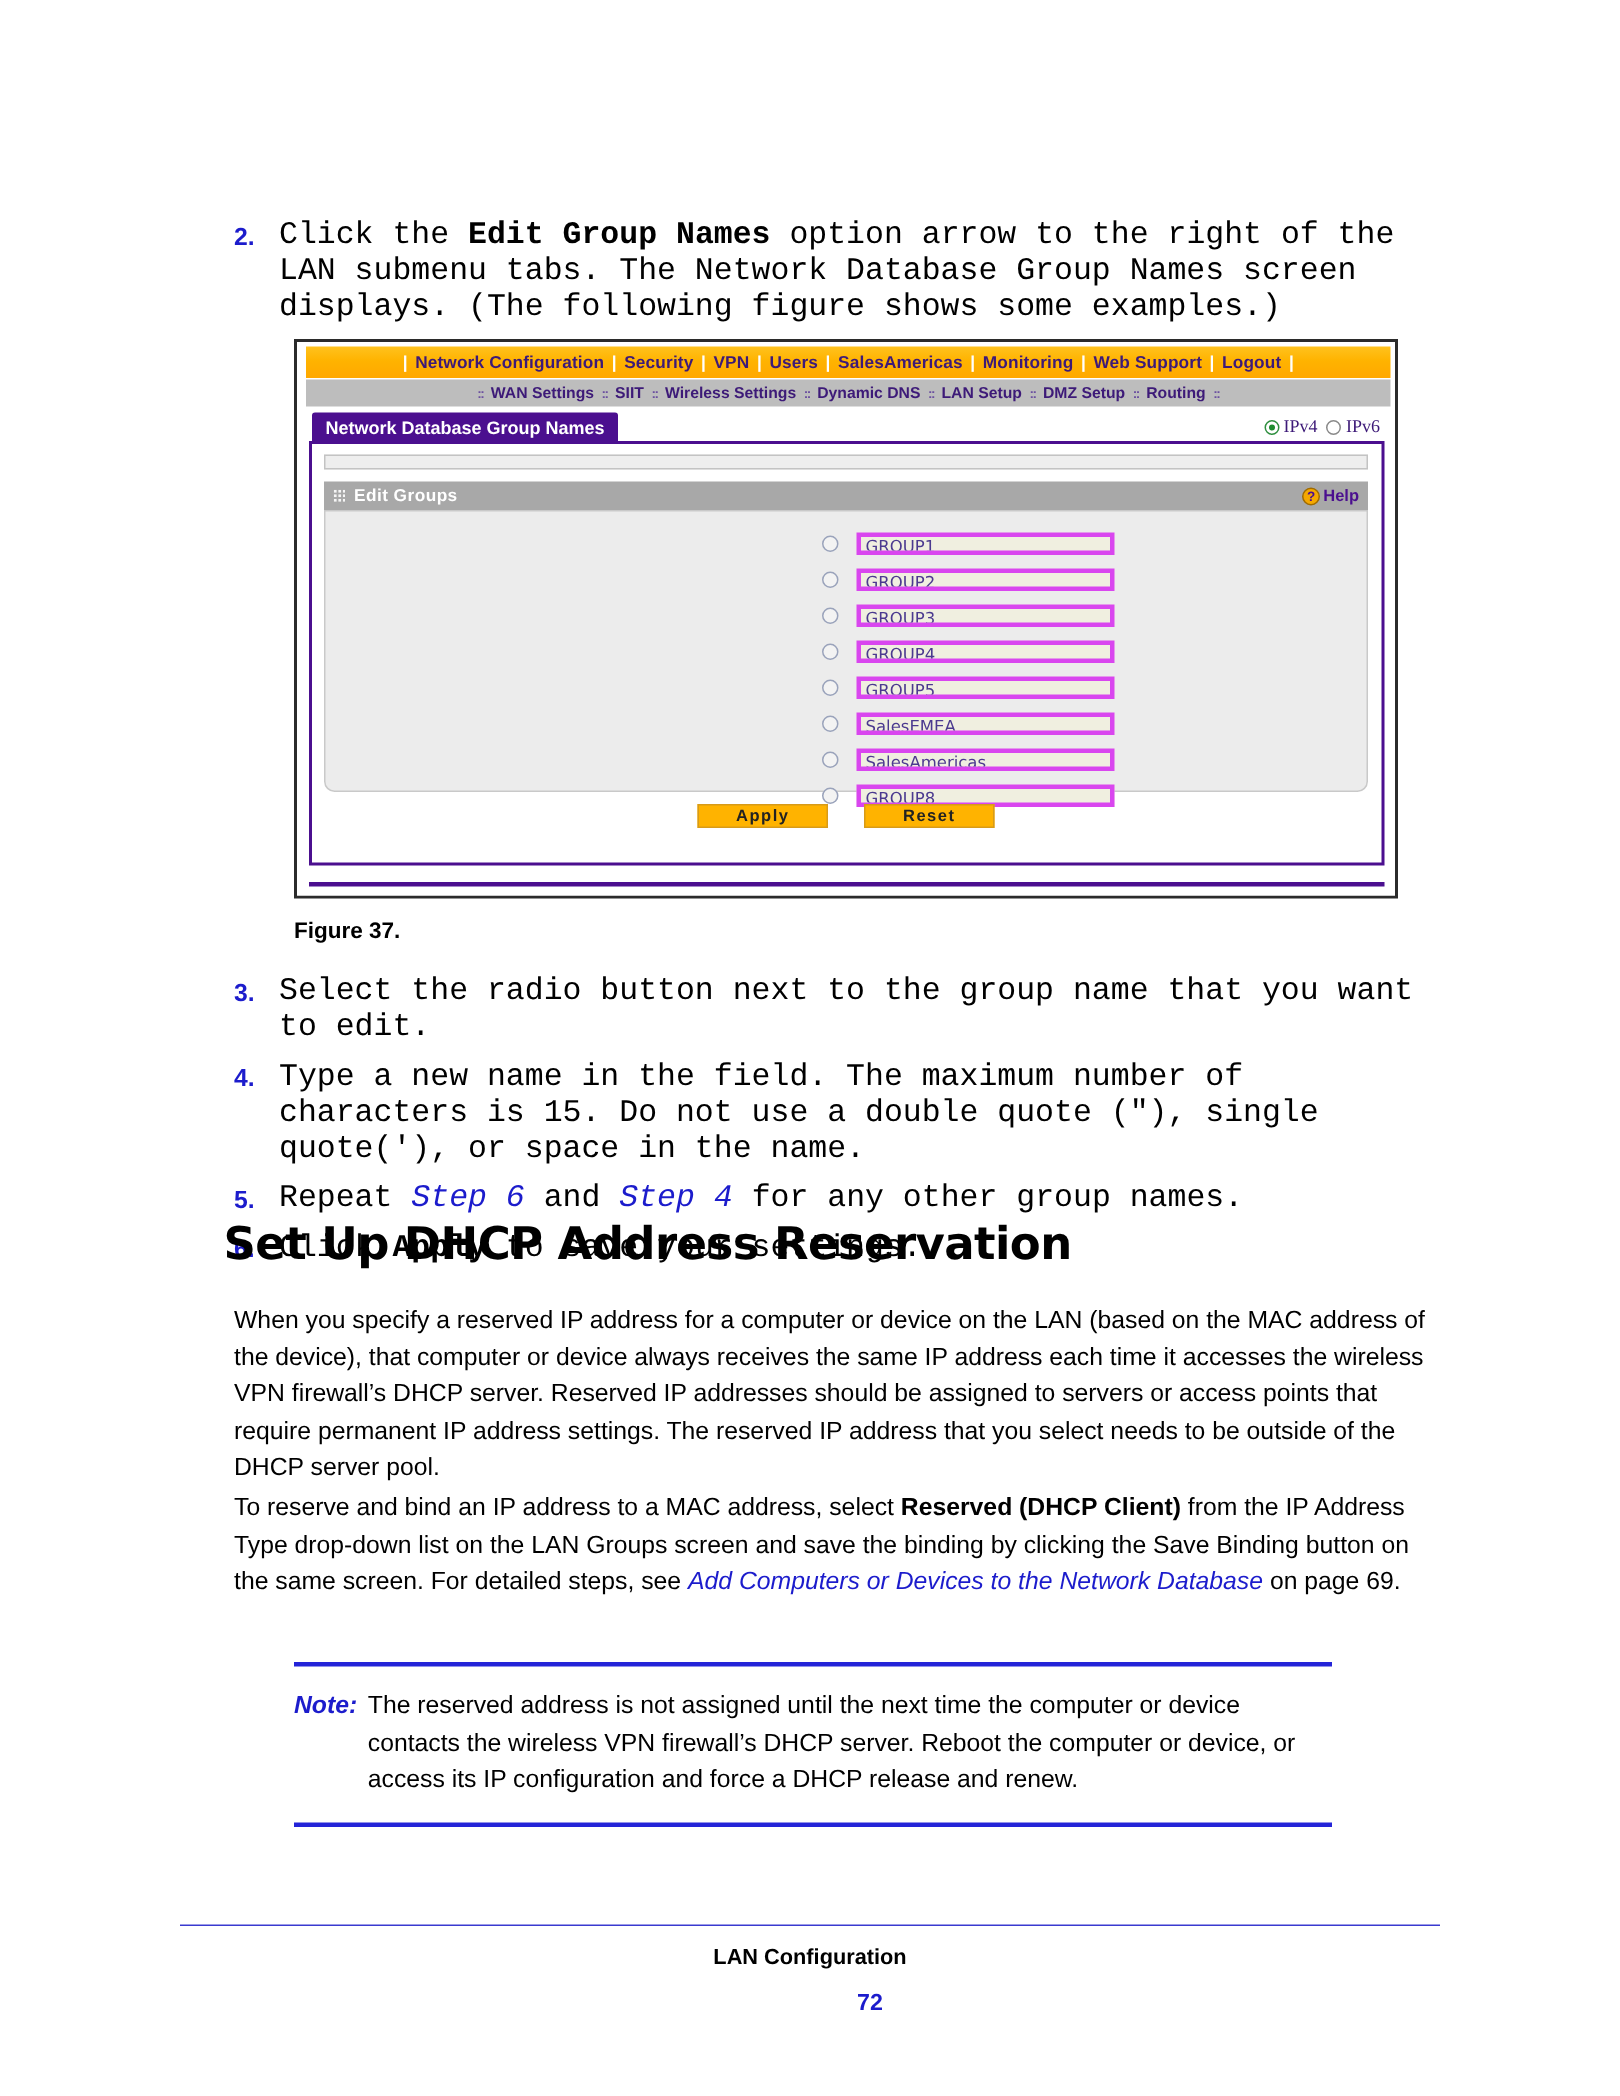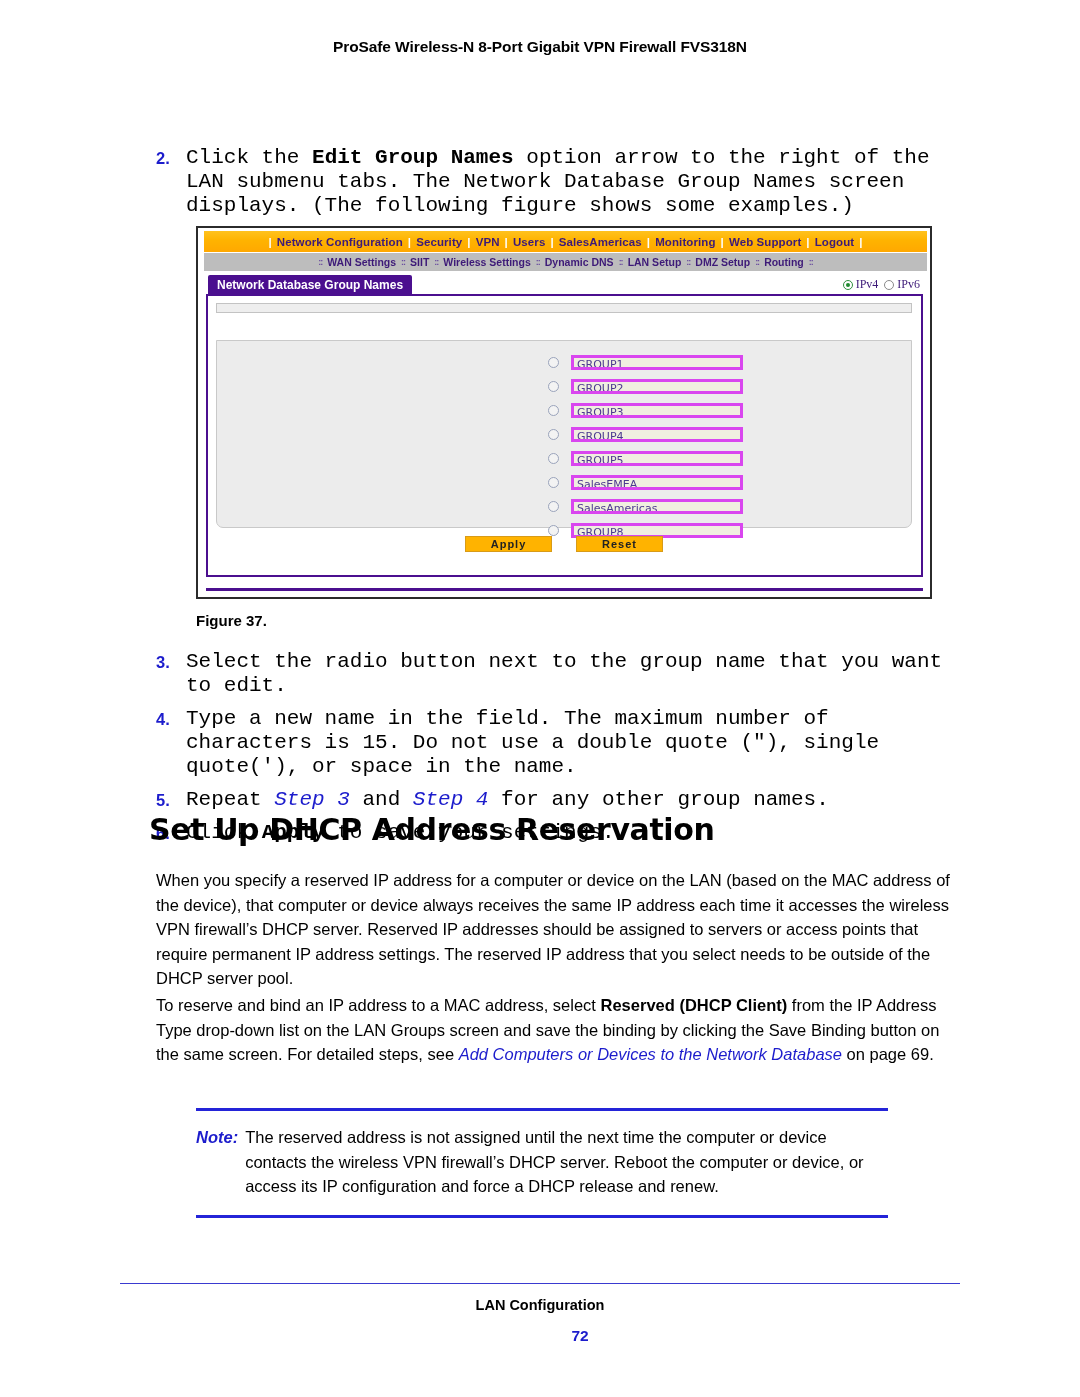--- a/index.html
+++ b/index.html
@@ -397,21 +397,20 @@
     font-weight: bold;
     color: #1c1ccc;
     padding-left: 40px;
   }
 </style>
 </head>
 <body>
 
 <div class="page">
 
-  <div class="run-head">ProSafe Wireless-N 8-Port Gigabit VPN Firewall FVS318N</div>
 
   <div class="steps" style="top:146px;">
     <div class="step">
       <div class="step-num">2.</div>
       <div class="step-body"><span>Click the </span><b>Edit Group Names</b><span> option arrow to the right of the LAN submenu tabs. The Network Database Group Names screen displays. (The following figure shows some examples.)</span></div>
     </div>
   </div>
 
   <div class="figure-wrap">
     <div class="ui">
@@ -463,20 +462,28 @@
         </span>
         <span class="ipitem">
           <span class="radio-sm"></span>
           <span>IPv6</span>
         </span>
       </div>
 
       <div class="content-frame">
         <div class="inner-bar"></div>
 
+        <div class="sect-head">
+          <span class="grip"></span>
+          <span class="sect-title">Edit Groups</span>
+          <span class="help">
+            <span class="help-ico">?</span>
+            <span>Help</span>
+          </span>
+        </div>
 
         <div class="sect-body">
           <div class="rows">
             <div class="grow">
               <span class="radio"></span>
               <span class="gname">GROUP1</span>
             </div>
             <div class="grow">
               <span class="radio"></span>
               <span class="gname">GROUP2</span>
@@ -524,21 +531,21 @@
     <div class="step">
       <div class="step-num">3.</div>
       <div class="step-body">Select the radio button next to the group name that you want to edit.</div>
     </div>
     <div class="step">
       <div class="step-num">4.</div>
       <div class="step-body">Type a new name in the field. The maximum number of characters is 15. Do not use a double quote ("), single quote('), or space in the name.</div>
     </div>
     <div class="step">
       <div class="step-num">5.</div>
-      <div class="step-body"><span>Repeat </span><span class="xref">Step 3</span><span> and </span><span class="xref">Step 4</span><span> for any other group names.</span></div>
+      <div class="step-body"><span>Repeat </span><span class="xref">Step 6</span><span> and </span><span class="xref">Step 4</span><span> for any other group names.</span></div>
     </div>
     <div class="step">
       <div class="step-num">6.</div>
       <div class="step-body"><span>Click </span><b>Apply</b><span> to save your settings.</span></div>
     </div>
   </div>
 
   <div class="h1">Set Up DHCP Address Reservation</div>
 
   <div class="para" style="top:868px;">When you specify a reserved IP address for a computer or device on the LAN (based on the MAC address of the device), that computer or device always receives the same IP address each time it accesses the wireless VPN firewall’s DHCP server. Reserved IP addresses should be assigned to servers or access points that require permanent IP address settings. The reserved IP address that you select needs to be outside of the DHCP server pool.</div>

